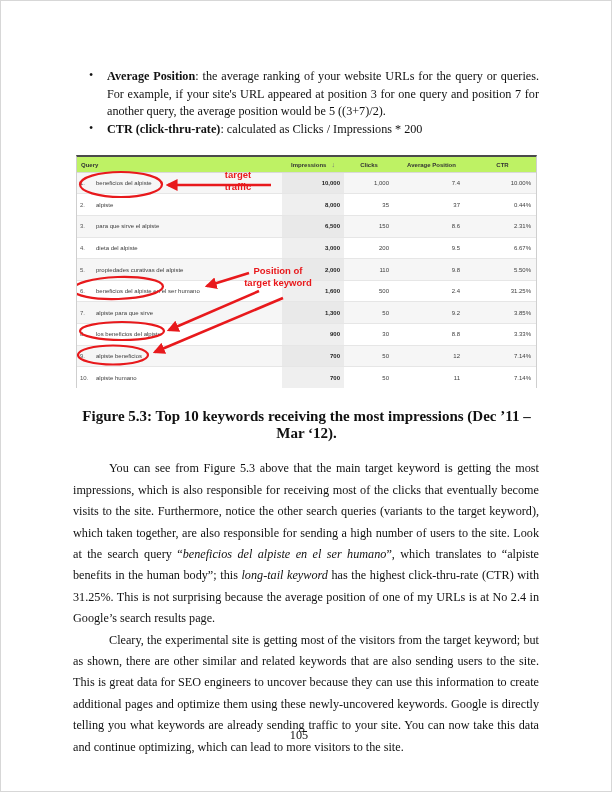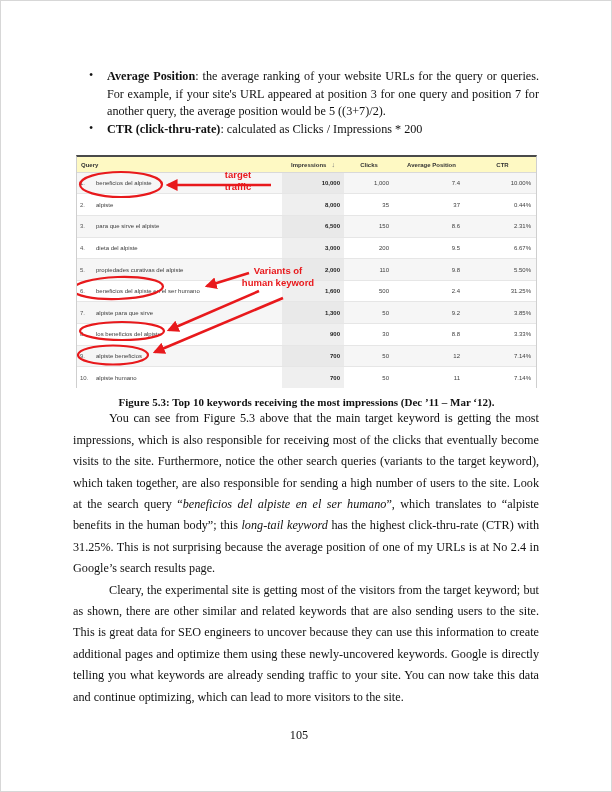--- a/index.html
+++ b/index.html
@@ -10,21 +10,21 @@
 
   
   .bullets { width:466px; }
   .bullet { position:relative; padding-left:34px; font-size:12.2px; line-height:17.6px; text-align:justify; }
   .bullet .dot { position:absolute; left:16px; top:-1px; font-size:12px; }
   .bullet b { font-weight:bold; }
 
   
   .fig { margin:17px 0 0 3px; width:461px; }
   .shot { position:relative; width:461px; height:233px; border:1px solid #cfcfcf; border-top:2px solid #4a4a4a;
-          background:#fef9c3; font-family:"Liberation Sans", sans-serif; }
+          background:#bef264; font-family:"Liberation Sans", sans-serif; }
   table.ga { width:459px; border-collapse:collapse; table-layout:fixed; font-size:6px; color:#3d3d3d; }
   table.ga col.w-num {width:18px} table.ga col.w-query {width:187px} table.ga col.w-imp {width:62px}
   table.ga col.w-clicks {width:50px} table.ga col.w-avg {width:75px} table.ga col.w-ctr {width:67px}
   table.ga th { font-weight:bold; color:#333; height:15px; border-bottom:1px solid #d9d9d9; }
   th.h-query { text-align:left; padding-left:4px; }
   th.h-imp .hwrap { display:flex; align-items:center; justify-content:center; gap:5px; }
   th.h-imp .sort { color:#777; font-size:7px; }
   table.ga td { height:21.6px; border-top:1px solid #e6e6e6; white-space:nowrap; overflow:hidden; }
   table.ga tr.r:first-child td { border-top:none; }
   tr.r:nth-child(odd) td { background:#f6f6f6; }
@@ -40,25 +40,25 @@
 
   .overlay { position:absolute; left:0; top:0; width:461px; height:233px; pointer-events:none; }
   .ann-line { stroke:var(--ann,#e8191c); stroke-width:2.6; fill:none; }
   .ann-ellipse { stroke:var(--ann,#e8191c); stroke-width:2.2; fill:none; }
   .ann-head { fill:var(--ann,#e8191c); }
   .ann-label { position:absolute; color:var(--ann,#e8191c); font-family:"Liberation Sans", sans-serif;
                font-weight:bold; font-size:9.5px; line-height:11.5px; text-align:center; }
   .lbl-target { left:127px; top:12px; width:68px; }
   .lbl-variants { left:154px; top:108px; width:94px; }
 
-  .caption { margin-top:8px; width:461px; text-align:center; font-weight:bold; font-size:11px; }
+  .caption { margin-top:20px; width:461px; text-align:center; font-weight:bold; font-size:15px; }
 
   
   .para { width:466px; font-size:12.2px; line-height:21.4px; text-align:justify; text-indent:36px; }
-  .para:first-of-type { }
+  .para:first-of-type { margin-top:16px; }
   .para .it { font-style:italic; }
 
   .pagenum { position:absolute; left:0; top:728px; width:598px; text-align:center; font-size:12.2px; }
 </style>
 </head>
 <body>
 
 <div class="page">
 
   <section class="bullets">
@@ -194,22 +194,22 @@
         <line class="ann-line" x1="194" y1="28" x2="91" y2="28" marker-end="url(#ah)"></line>
         <line class="ann-line" x1="172" y1="116" x2="130" y2="129" marker-end="url(#ah)"></line>
         <line class="ann-line" x1="182" y1="134" x2="92" y2="173" marker-end="url(#ah)"></line>
         <line class="ann-line" x1="206" y1="141" x2="78" y2="195" marker-end="url(#ah)"></line>
       </svg>
       <div class="ann-label lbl-target">
         <div>target</div>
         <div>traffic</div>
       </div>
       <div class="ann-label lbl-variants">
-        <div>Variants of</div>
-        <div>human keyword</div>
+        <div>Position of</div>
+        <div>target keyword</div>
       </div>
     </div>
     <figcaption class="caption">Figure 5.3: Top 10 keywords receiving the most impressions (Dec ’11 – Mar ‘12).</figcaption>
   </figure>
 
   <p class="para"><span>You can see from Figure 5.3 above that the main target keyword is getting the most impressions, which is also responsible for receiving most of the clicks that eventually become visits to the site. Furthermore, notice the other search queries (variants to the target keyword), which taken together, are also responsible for sending a high number of users to the site. Look at the search query “</span><span class="it">beneficios del alpiste en el ser humano</span><span>”, which translates to “alpiste benefits in the human body”; this </span><span class="it">long-tail keyword</span><span> has the highest click-thru-rate (CTR) with 31.25%. This is not surprising because the average position of one of my URLs is at No 2.4 in Google’s search results page.</span></p>
   <p class="para"><span>Cleary, the experimental site is getting most of the visitors from the target keyword; but as shown, there are other similar and related keywords that are also sending users to the site. This is great data for SEO engineers to uncover because they can use this information to create additional pages and optimize them using these newly-uncovered keywords. Google is directly telling you what keywords are already sending traffic to your site. You can now take this data and continue optimizing, which can lead to more visitors to the site.</span></p>
 
   <div class="pagenum">105</div>
 </div>

